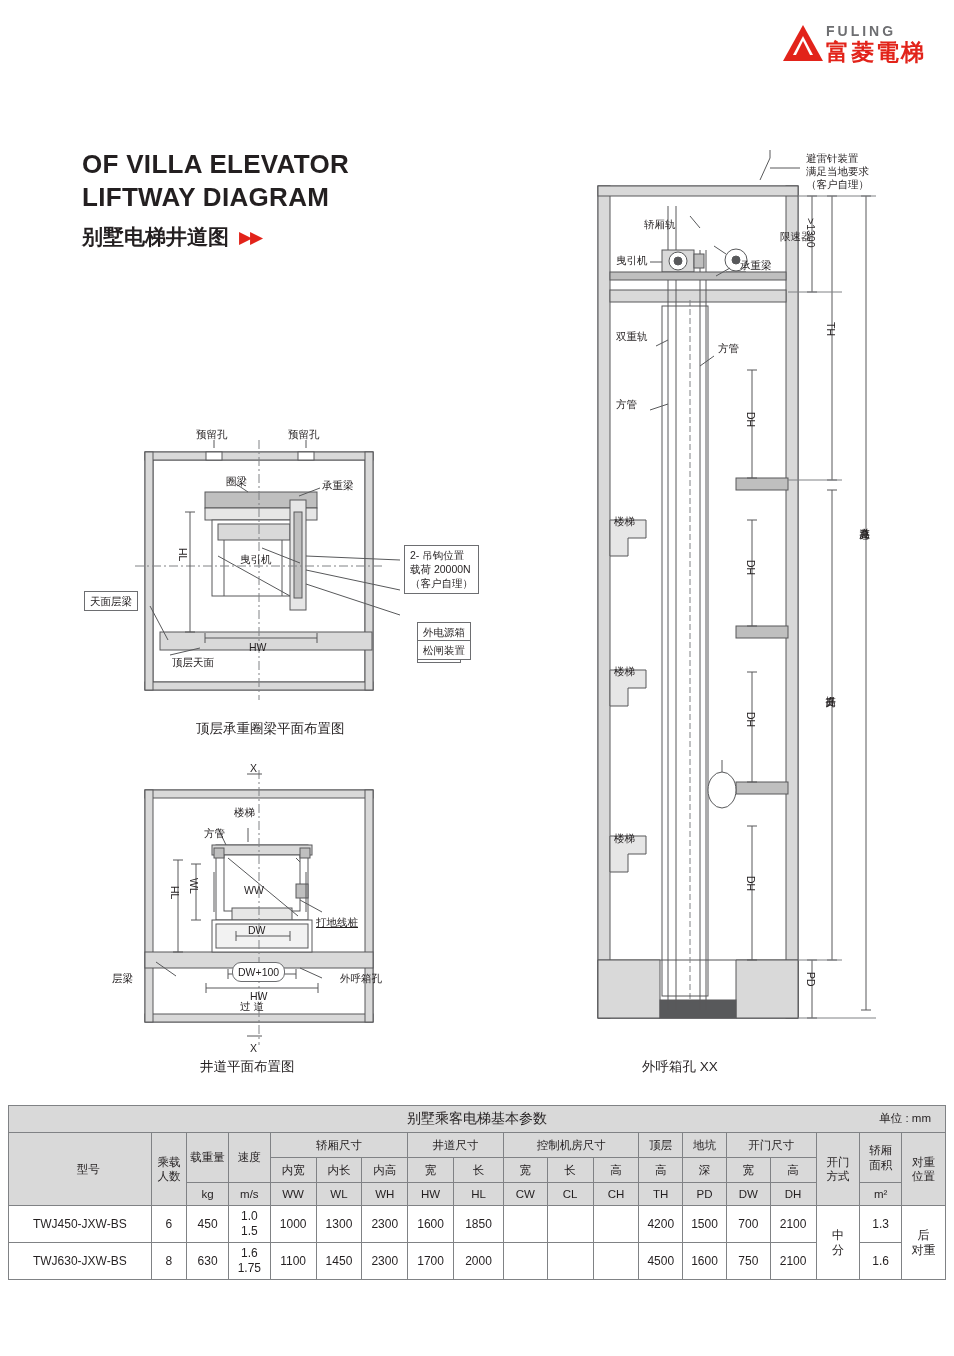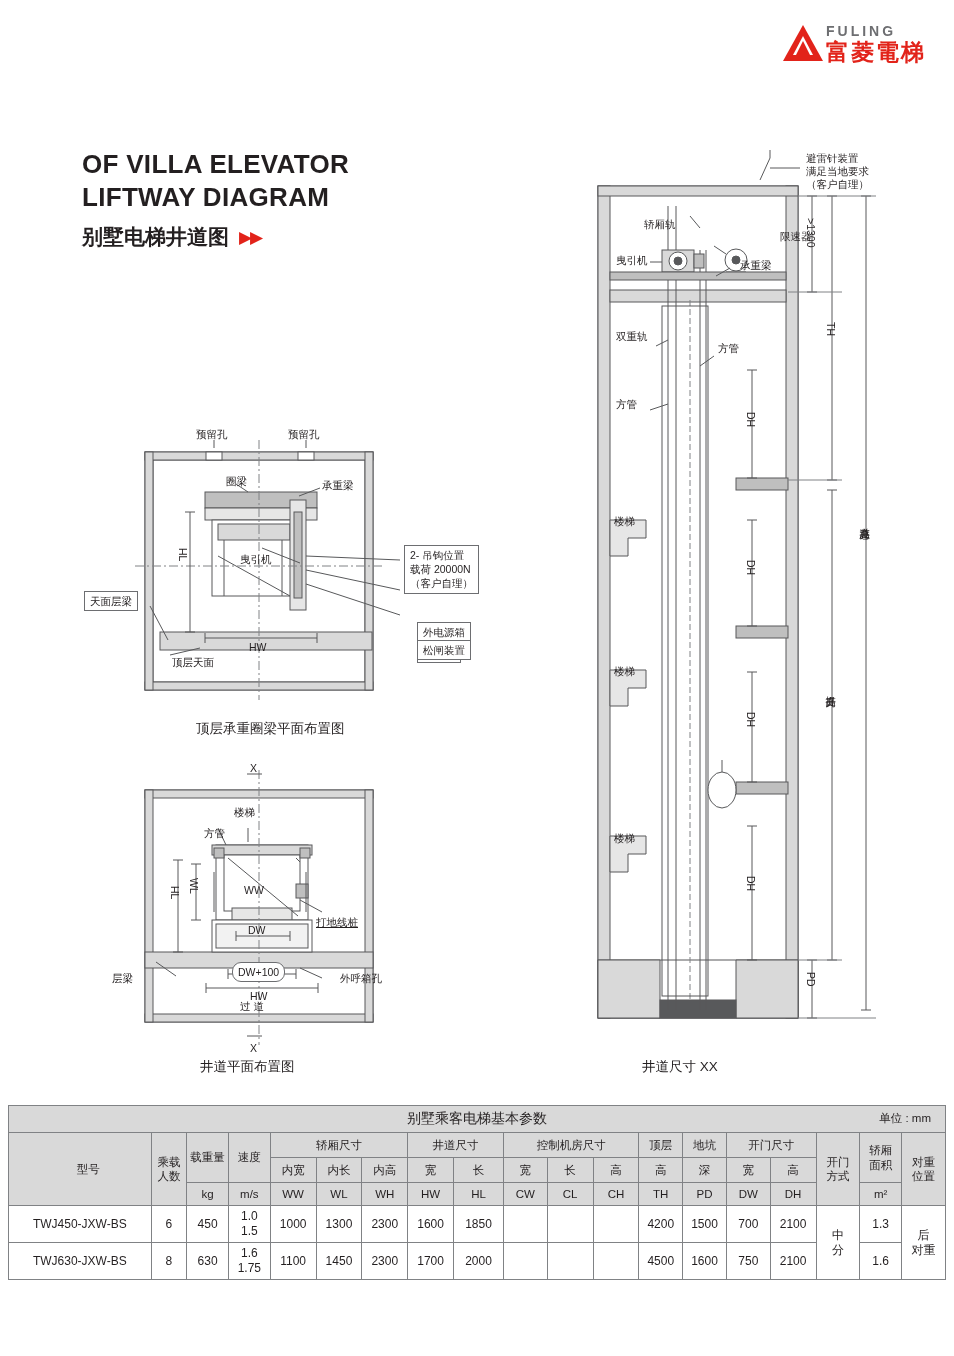--- a/index.html
+++ b/index.html
@@ -334,21 +334,21 @@
   <div class="lbl vert" style="left:744px;top:560px;">DH</div>
   <div class="lbl vert" style="left:744px;top:712px;">DH</div>
   <div class="lbl vert" style="left:744px;top:876px;">DH</div>
   <div class="lbl" style="left:614px;top:515px;">楼梯</div>
   <div class="lbl" style="left:614px;top:665px;">楼梯</div>
   <div class="lbl" style="left:614px;top:832px;">楼梯</div>
   <div class="lbl vert" style="left:858px;top:520px;">井道总高</div>
   <div class="lbl vert" style="left:824px;top:688px;">提升高</div>
   <div class="lbl vert" style="left:804px;top:972px;">PD</div>
 
-  <div class="cap" style="left:642px;top:1058px;">井道尺寸 XX</div>
+  <div class="cap" style="left:642px;top:1058px;">外呼箱孔 XX</div>
 
   <div class="tbl-wrap">
     <table class="spec">
       <tbody>
           <tr>
         <td class="hdr-band" colspan="20">
           <span>别墅乘客电梯基本参数</span>
           <span class="unit">单位 : mm</span>
         </td>
       </tr>

